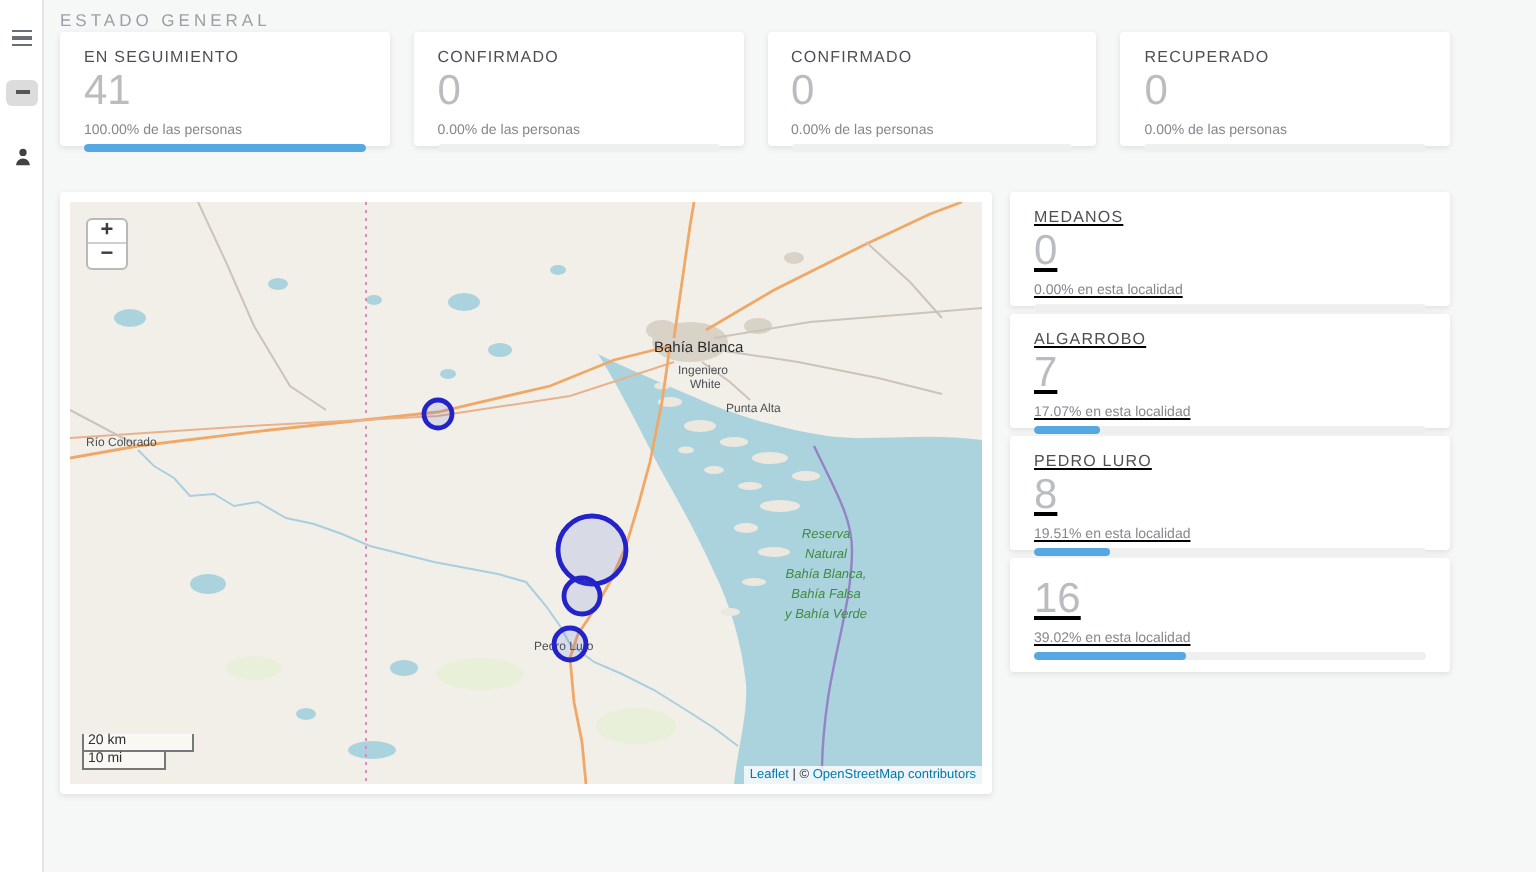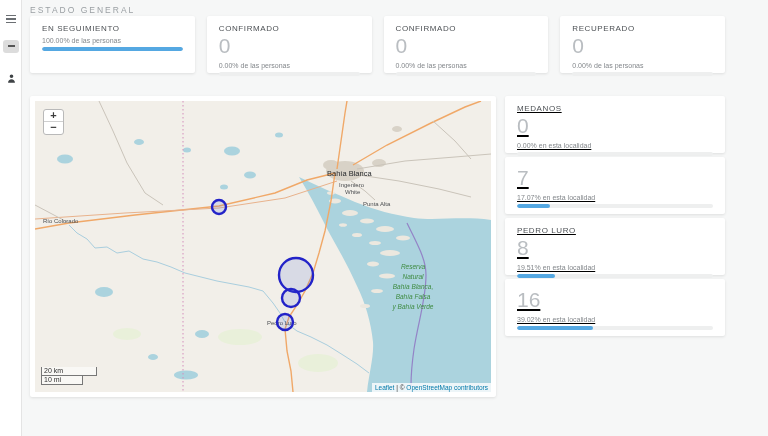--- a/index.html
+++ b/index.html
@@ -90,20 +90,21 @@
           <path d="M12 3a4 4 0 1 1 0 8 4 4 0 0 1 0-8zm-7.5 18c0-4.1 3.4-7.5 7.5-7.5s7.5 3.4 7.5 7.5z"></path>
         </svg>
     </div>
   </div>
 
   <div class="section-title" id="title-general">ESTADO GENERAL</div>
 
   <div id="summary-row">
     <div class="card stat-card">
       <div class="stat-label">EN SEGUIMIENTO</div>
+      <div class="stat-value">41</div>
       <div class="stat-pct">100.00% de las personas</div>
       <div class="bar">
           <div class="bar-fill" style="width: 100%;"></div>
         </div>
     </div>
     <div class="card stat-card">
       <div class="stat-label">CONFIRMADO</div>
       <div class="stat-value">0</div>
       <div class="stat-pct">0.00% de las personas</div>
       <div class="bar">
@@ -243,20 +244,21 @@
   <div id="locality-col">
     <div class="card stat-card">
       <div class="stat-label">MEDANOS</div>
       <div class="stat-value">0</div>
       <div class="stat-pct">0.00% en esta localidad</div>
       <div class="bar">
           <div class="bar-fill" style="width: 0%;"></div>
         </div>
     </div>
     <div class="card stat-card">
+      <div class="stat-label">ALGARROBO</div>
       <div class="stat-value">7</div>
       <div class="stat-pct">17.07% en esta localidad</div>
       <div class="bar">
           <div class="bar-fill" style="width: 17.07%;"></div>
         </div>
     </div>
     <div class="card stat-card">
       <div class="stat-label">PEDRO LURO</div>
       <div class="stat-value">8</div>
       <div class="stat-pct">19.51% en esta localidad</div>

